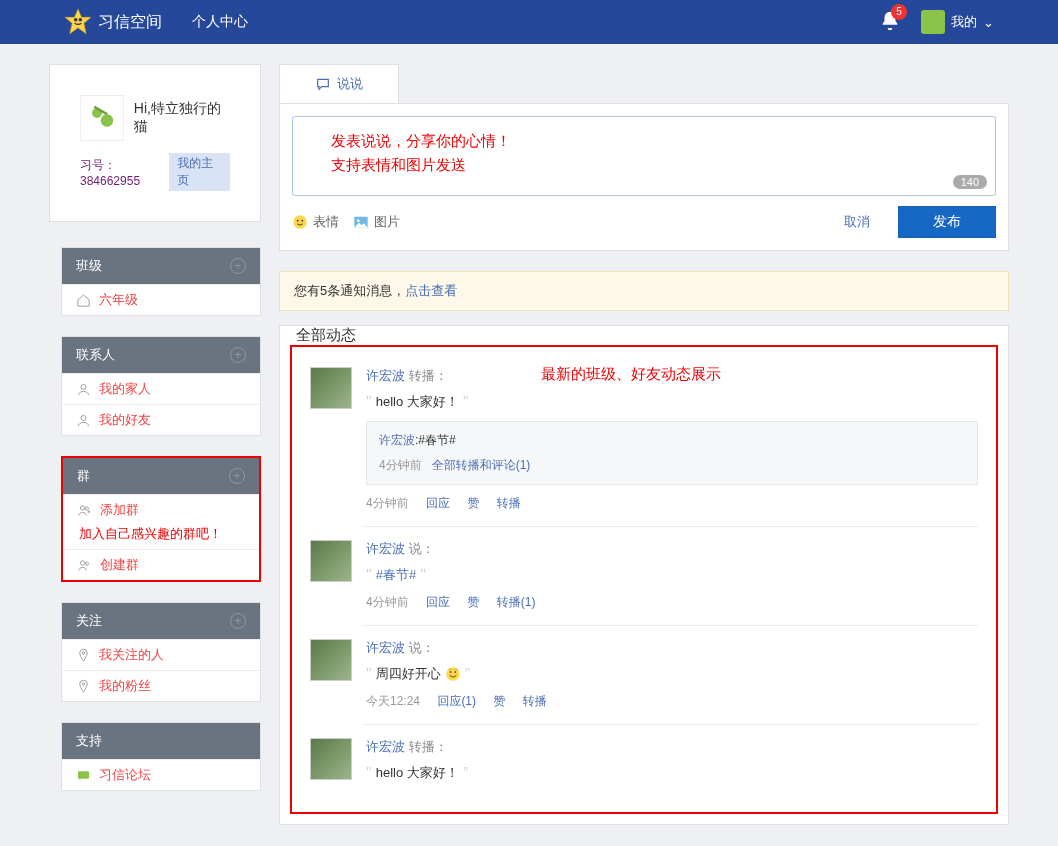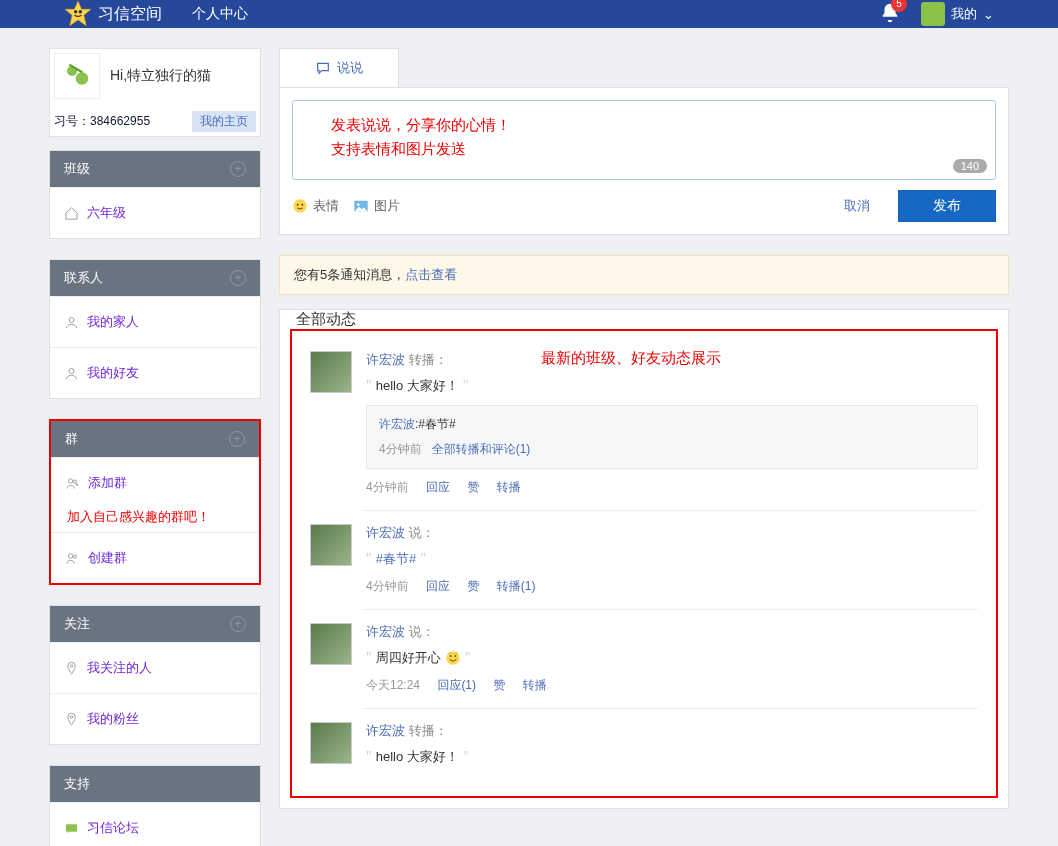--- a/index.html
+++ b/index.html
@@ -1,40 +1,40 @@
 <!DOCTYPE html>
 <html><head>
   <meta charset="utf-8">
   <style>
     * { margin:0; padding:0; box-sizing:border-box; }
     body { font-family:"Microsoft YaHei",Arial,sans-serif; background:#eef0f3; font-size:13px; color:#333; }
-    .topbar { background:#25489b; height:28px; display:flex; align-items:center; padding:0 64px; position:relative; }
+    .topbar { background:#25489b; height:44px; display:flex; align-items:center; padding:0 64px; position:relative; }
     .logo { display:flex; align-items:center; gap:6px; color:#fff; font-size:16px; font-weight:500; }
     .logo svg { width:28px; height:28px; }
     .nav-link { color:#fff; margin-left:30px; font-size:14px; cursor:pointer; }
     .top-right { margin-left:auto; display:flex; align-items:center; gap:20px; }
     .bell { position:relative; cursor:pointer; }
     .bell svg { width:22px; height:22px; fill:#fff; }
     .badge { position:absolute; top:-6px; right:-6px; background:#e33; color:#fff; border-radius:50%; width:16px; height:16px; font-size:10px; display:flex; align-items:center; justify-content:center; }
     .user-menu { display:flex; align-items:center; gap:6px; color:#fff; cursor:pointer; }
     .user-menu .av { width:24px; height:24px; background:#8bc34a; border-radius:3px; }
     .container { max-width:980px; margin:20px auto; display:flex; gap:18px; padding:0 10px; }
     .sidebar { width:212px; flex-shrink:0; }
-    .profile-card { background:#fff; border:1px solid #e0e0e0; padding:4px; margin-bottom:13px; }
+    .profile-card { background:#fff; border:1px solid #e0e0e0; padding:30px; margin-bottom:25px; }
     .profile-top { display:flex; align-items:center; gap:10px; margin-bottom:12px; }
     .profile-av { width:46px; height:46px; background:#fff; border:1px solid #eee; display:flex; align-items:center; justify-content:center; }
     .profile-av svg { width:30px; height:30px; }
     .profile-name { font-size:14px; color:#333; }
     .profile-id-row { display:flex; align-items:center; justify-content:space-between; font-size:12px; }
-    .profile-id { color:#0f172a; }
+    .profile-id { color:#701a75; }
     .profile-link { background:#d8e3f5; color:#4a6db5; padding:2px 8px; cursor:pointer; }
-    .section { background:#fff; border:1px solid #e0e0e0; margin-bottom:20px; }
+    .section { background:#fff; border:1px solid #e0e0e0; margin-bottom:20px;margin-left:12px; }
     .section-head { background:#6a7380; color:#fff; padding:9px 14px; display:flex; justify-content:space-between; align-items:center; font-size:13px; }
     .section-head .plus { width:16px; height:16px; border:1.5px solid #8e96a2; border-radius:50%; display:flex; align-items:center; justify-content:center; color:#8e96a2; font-size:12px; line-height:1; cursor:pointer; }
-    .section-item { padding:16px 14px; border-top:1px solid #eee; display:flex; align-items:center; gap:8px; color:#6d28d9; cursor:pointer; font-size:13px; }
+    .section-item { padding:6px 14px; border-top:1px solid #eee; display:flex; align-items:center; gap:8px; color:#ef4444; cursor:pointer; font-size:13px; }
     .section-item:first-of-type { border-top:none; }
     .section-item svg { width:15px; height:15px; flex-shrink:0; }
     .annotation { color:#e00; font-size:13px; padding:0 14px 6px 16px; }
     .red-box { border:2px solid #e00; }
     .main { flex:1; }
     .tab-bar { display:flex; }
     .tab { background:#fff; border:1px solid #e0e0e0; border-bottom:none; padding:10px 35px; display:flex; align-items:center; gap:6px; color:#4a6db5; font-size:13px; cursor:pointer; }
     .tab svg { width:16px; height:16px; }
     .compose { background:#fff; border:1px solid #e0e0e0; padding:12px; margin-bottom:20px; }
     .compose-box { border:1px solid #a8c5e8; border-radius:3px; padding:12px 14px 8px; position:relative; min-height:80px; }

